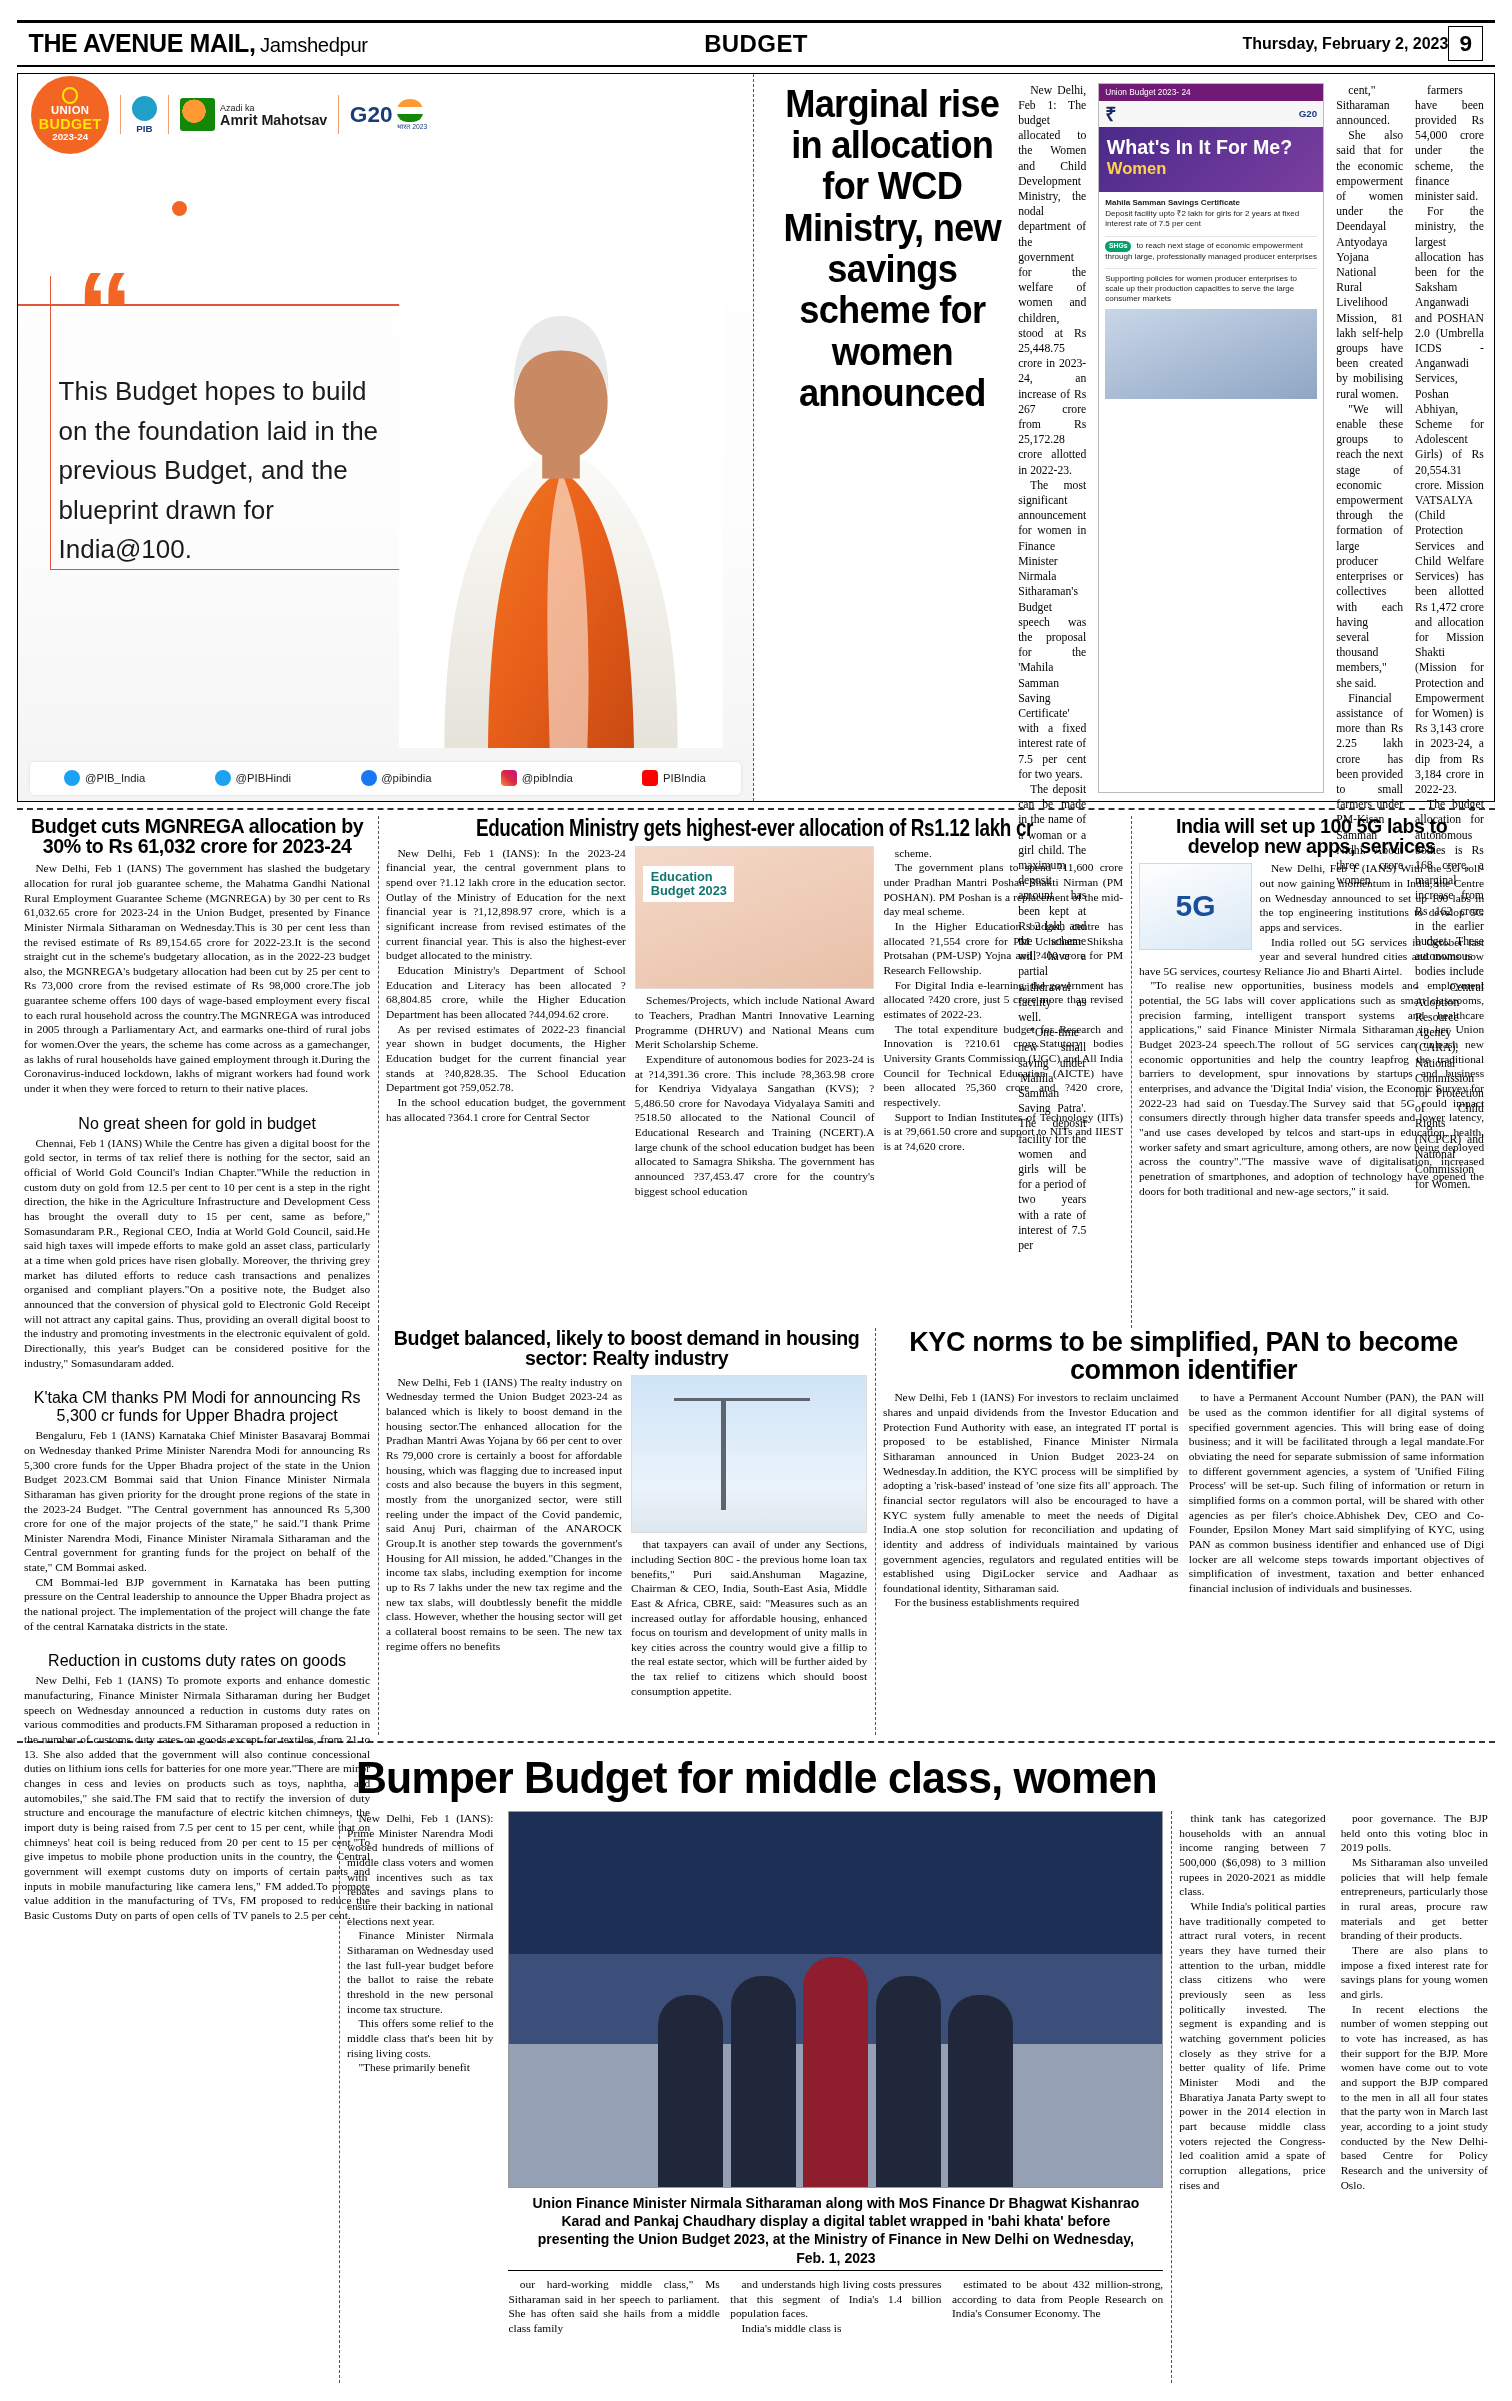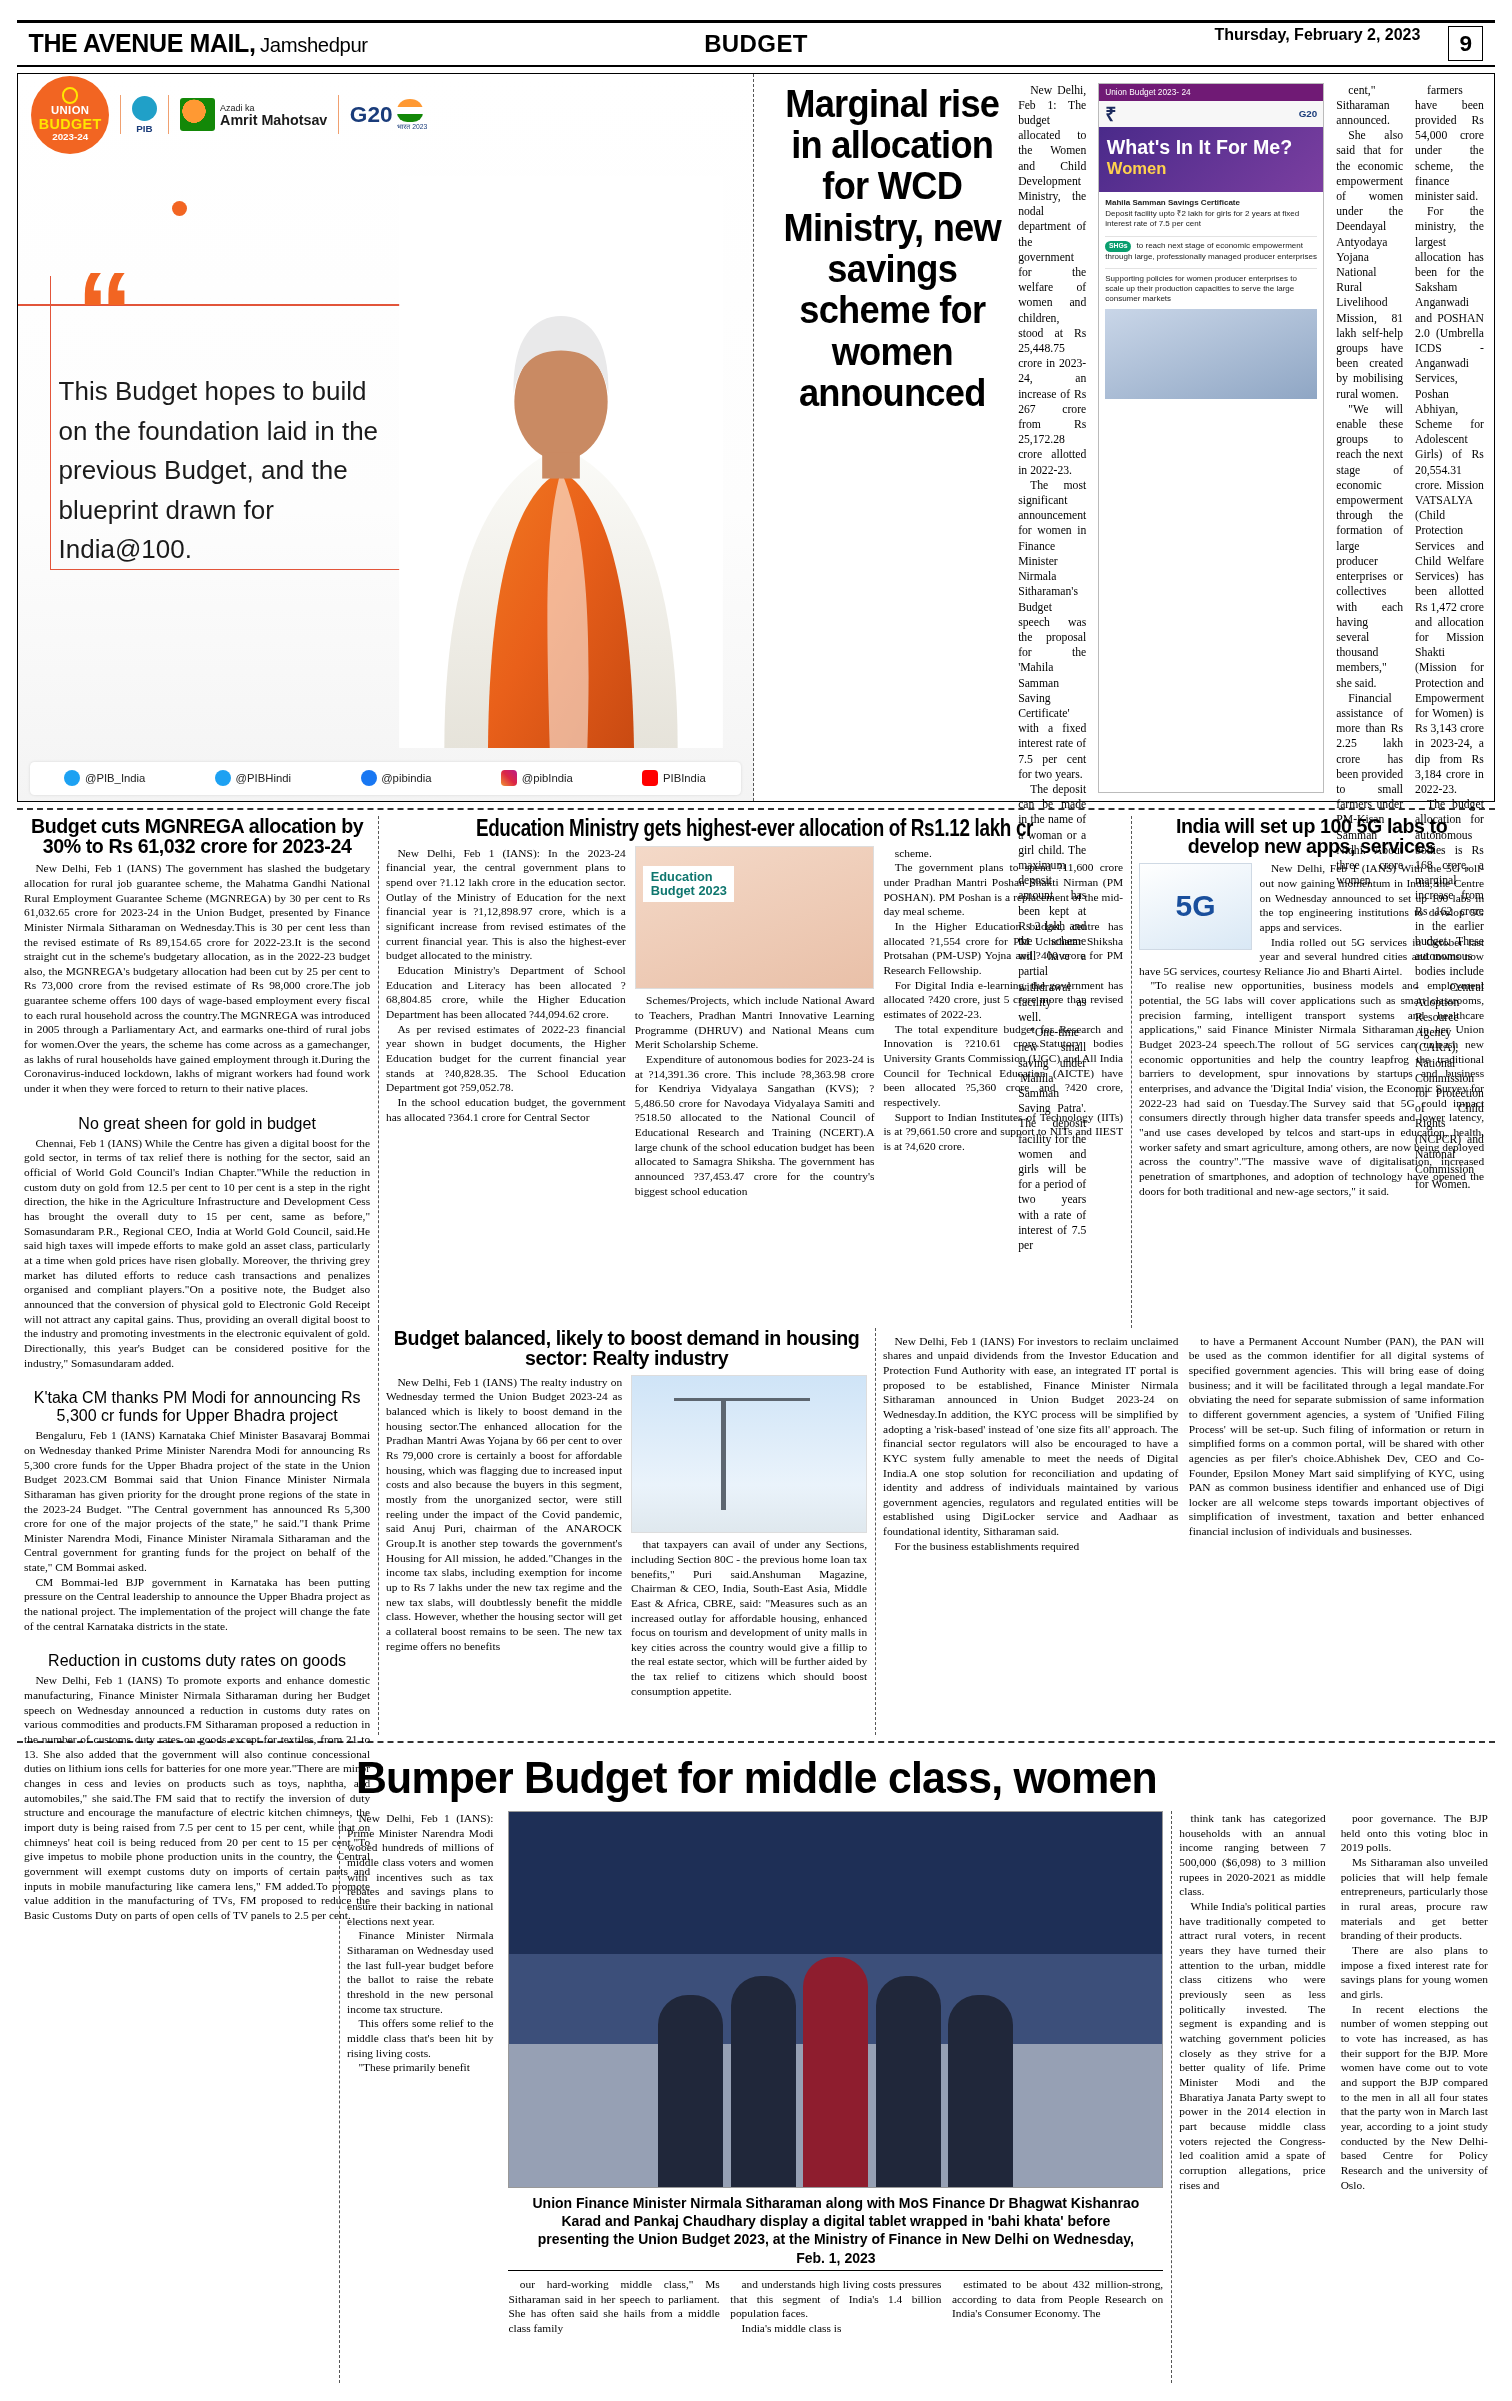--- a/index.html
+++ b/index.html
@@ -17,21 +17,21 @@
   .masthead {
     border-top: 3.8px solid #000; border-bottom: 2.3px solid #000;
     height: 47px; display: flex; align-items: center;
     padding: 0 12px; position: relative; margin-bottom: 6px;
   }
   .mh-left { font-family: "Liberation Sans", sans-serif; font-weight: bold; font-size: 25px;
     letter-spacing: -0.4px; display: flex; align-items: baseline; gap: 4.5px; }
   .mh-left .city { font-weight: normal; font-size: 20.3px; font-family: "Liberation Sans", sans-serif; }
   .mh-center { position: absolute; left: 0; right: 0; text-align: center;
     font-family: "Liberation Sans", sans-serif; font-weight: bold; font-size: 24px; letter-spacing: 0.4px; }
-  .mh-right { margin-left: auto; display: flex; gap: 28px; z-index: 2; }
+  .mh-right { margin-left: auto; display: flex; align-items: center; gap: 0; z-index: 2; }
   .mh-date { font-family: "Liberation Sans", sans-serif; font-weight: bold; font-size: 16px; }
   .mh-page { border: 1.5px solid #000; width: 35px; height: 35px; display: flex;
     align-items: center; justify-content: center; font-family: "Liberation Sans", sans-serif;
     font-weight: bold; font-size: 22.6px; }
 
   
   .top-block { display: flex; border: 1.5px solid #000; height: 729px; }
   .tb-left { width: 736px; border-right: 1.5px dashed #555; position: relative;
              background: linear-gradient(180deg,#ffffff 0%, #fdfdfd 60%, #f4f4f4 100%); overflow: hidden;}
   .tb-right { flex: 1; padding: 9px 10.5px 7.5px 12px; display: flex; flex-direction: row; }
@@ -398,20 +398,21 @@
         <div style="flex:1">
           <div class="crane"></div>
           <div class="body" style="margin-top:4.5px">
               <p>that taxpayers can avail of under any Sections, including Section 80C - the previous home loan tax benefits," Puri said.Anshuman Magazine, Chairman &amp; CEO, India, South-East Asia, Middle East &amp; Africa, CBRE, said: "Measures such as an increased outlay for affordable housing, enhanced focus on tourism and development of unity malls in key cities across the country would give a fillip to the real estate sector, which will be further aided by the tax relief to citizens which should boost consumption appetite.</p>
             </div>
         </div>
       </div>
     </div>
 
     <div class="col vr-dash" style="width:617px;">
+      <div class="hl-big hl-36">KYC norms to be simplified, PAN to become common identifier</div>
       <div style="display:flex;gap:10.5px;margin-top:6px;">
         <div style="flex:1">
           <div class="body">
             <p>New Delhi, Feb 1 (IANS) For investors to reclaim unclaimed shares and unpaid dividends from the Investor Education and Protection Fund Authority with ease, an integrated IT portal is proposed to be established, Finance Minister Nirmala Sitharaman announced in Union Budget 2023-24 on Wednesday.In addition, the KYC process will be simplified by adopting a 'risk-based' instead of 'one size fits all' approach. The financial sector regulators will also be encouraged to have a KYC system fully amenable to meet the needs of Digital India.A one stop solution for reconciliation and updating of identity and address of individuals maintained by various government agencies, regulators and regulated entities will be established using DigiLocker service and Aadhaar as foundational identity, Sitharaman said.</p>
             <p>For the business establishments required</p>
           </div>
         </div>
         <div style="flex:1">
           <div class="body">
               <p>to have a Permanent Account Number (PAN), the PAN will be used as the common identifier for all digital systems of specified government agencies. This will bring ease of doing business; and it will be facilitated through a legal mandate.For obviating the need for separate submission of same information to different government agencies, a system of 'Unified Filing Process' will be set-up. Such filing of information or return in simplified forms on a common portal, will be shared with other agencies as per filer's choice.Abhishek Dev, CEO and Co-Founder, Epsilon Money Mart said simplifying of KYC, using PAN as common business identifier and enhanced use of Digi locker are all welcome steps towards important objectives of simplification of investment, taxation and better enhanced financial inclusion of individuals and businesses.</p>

